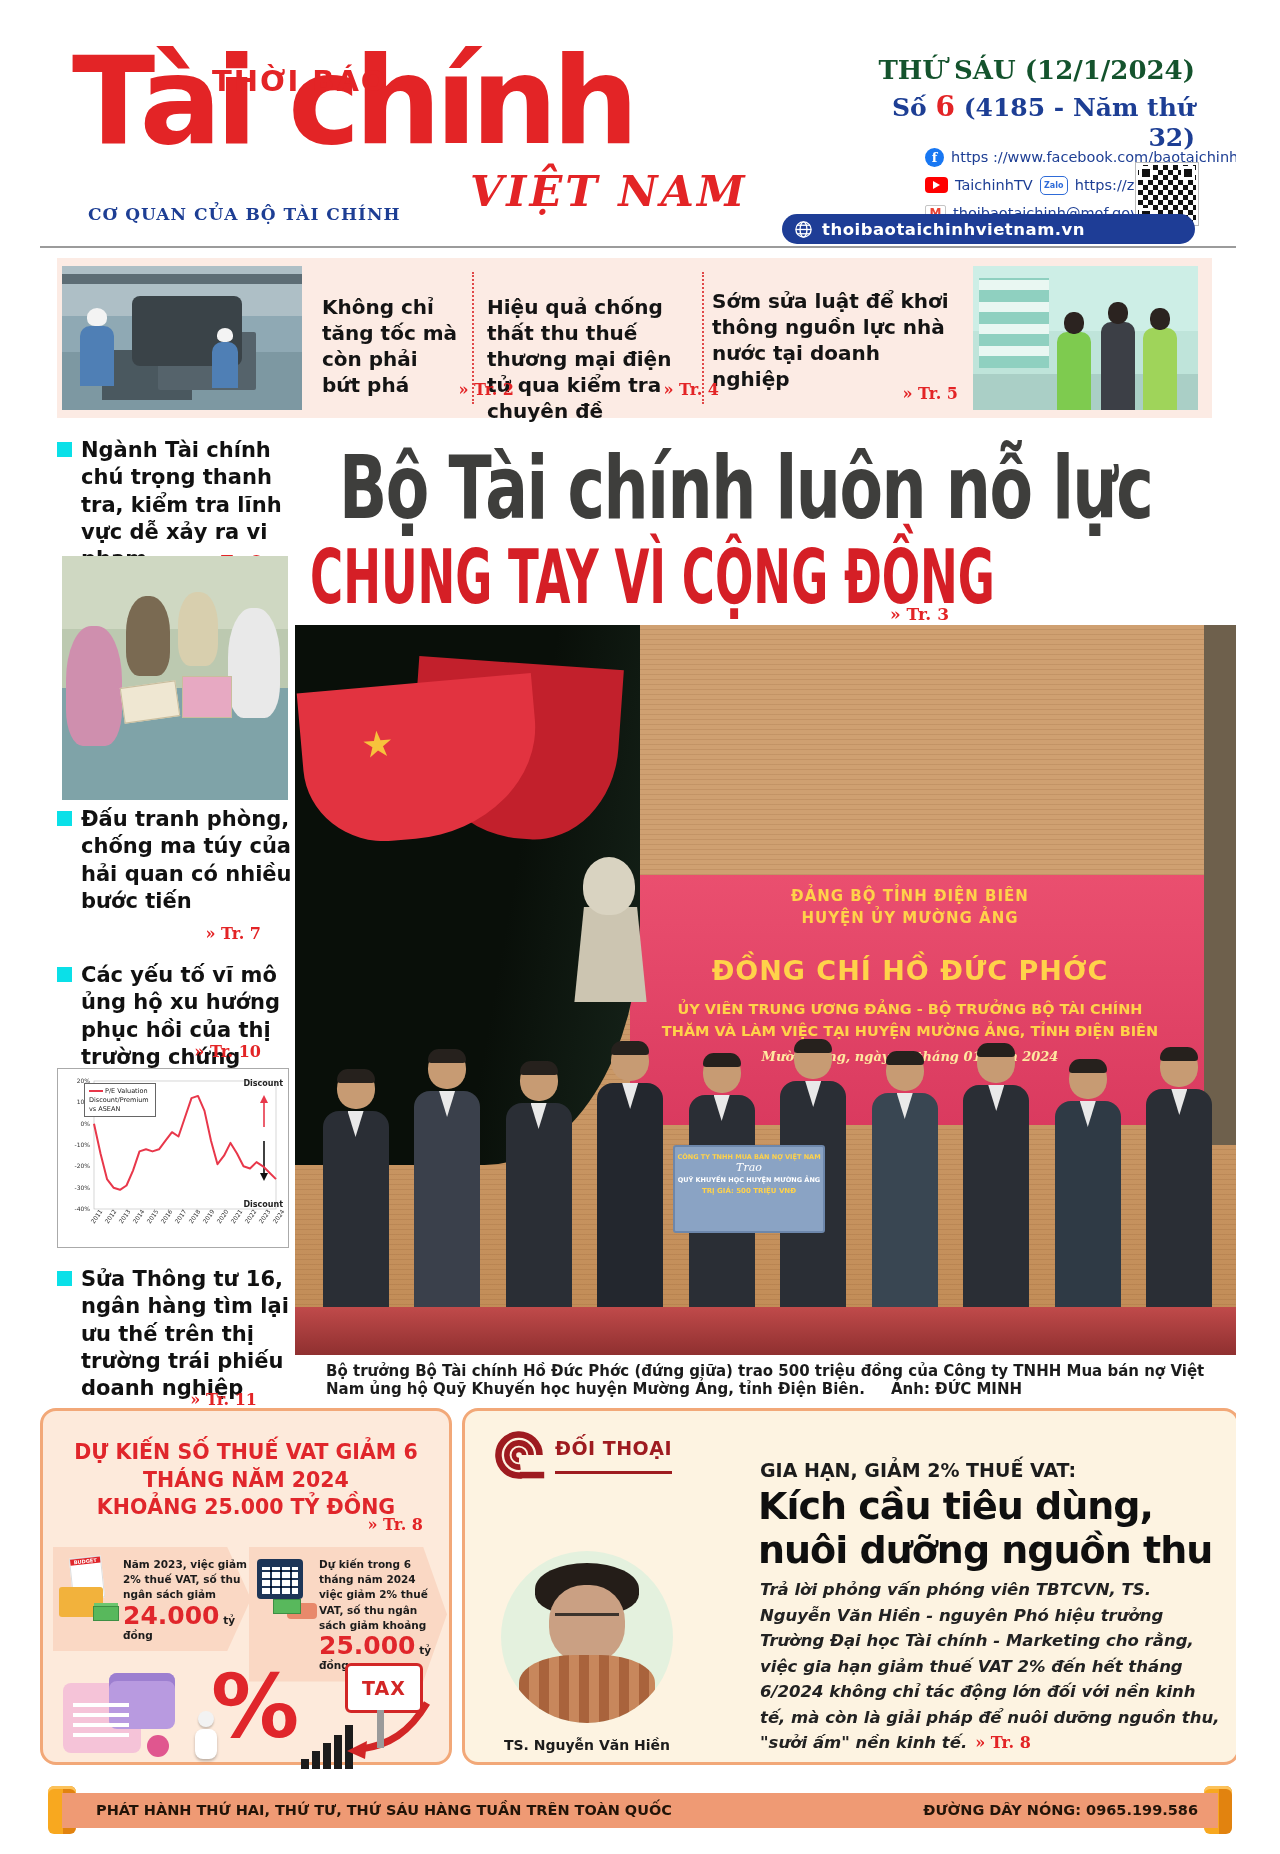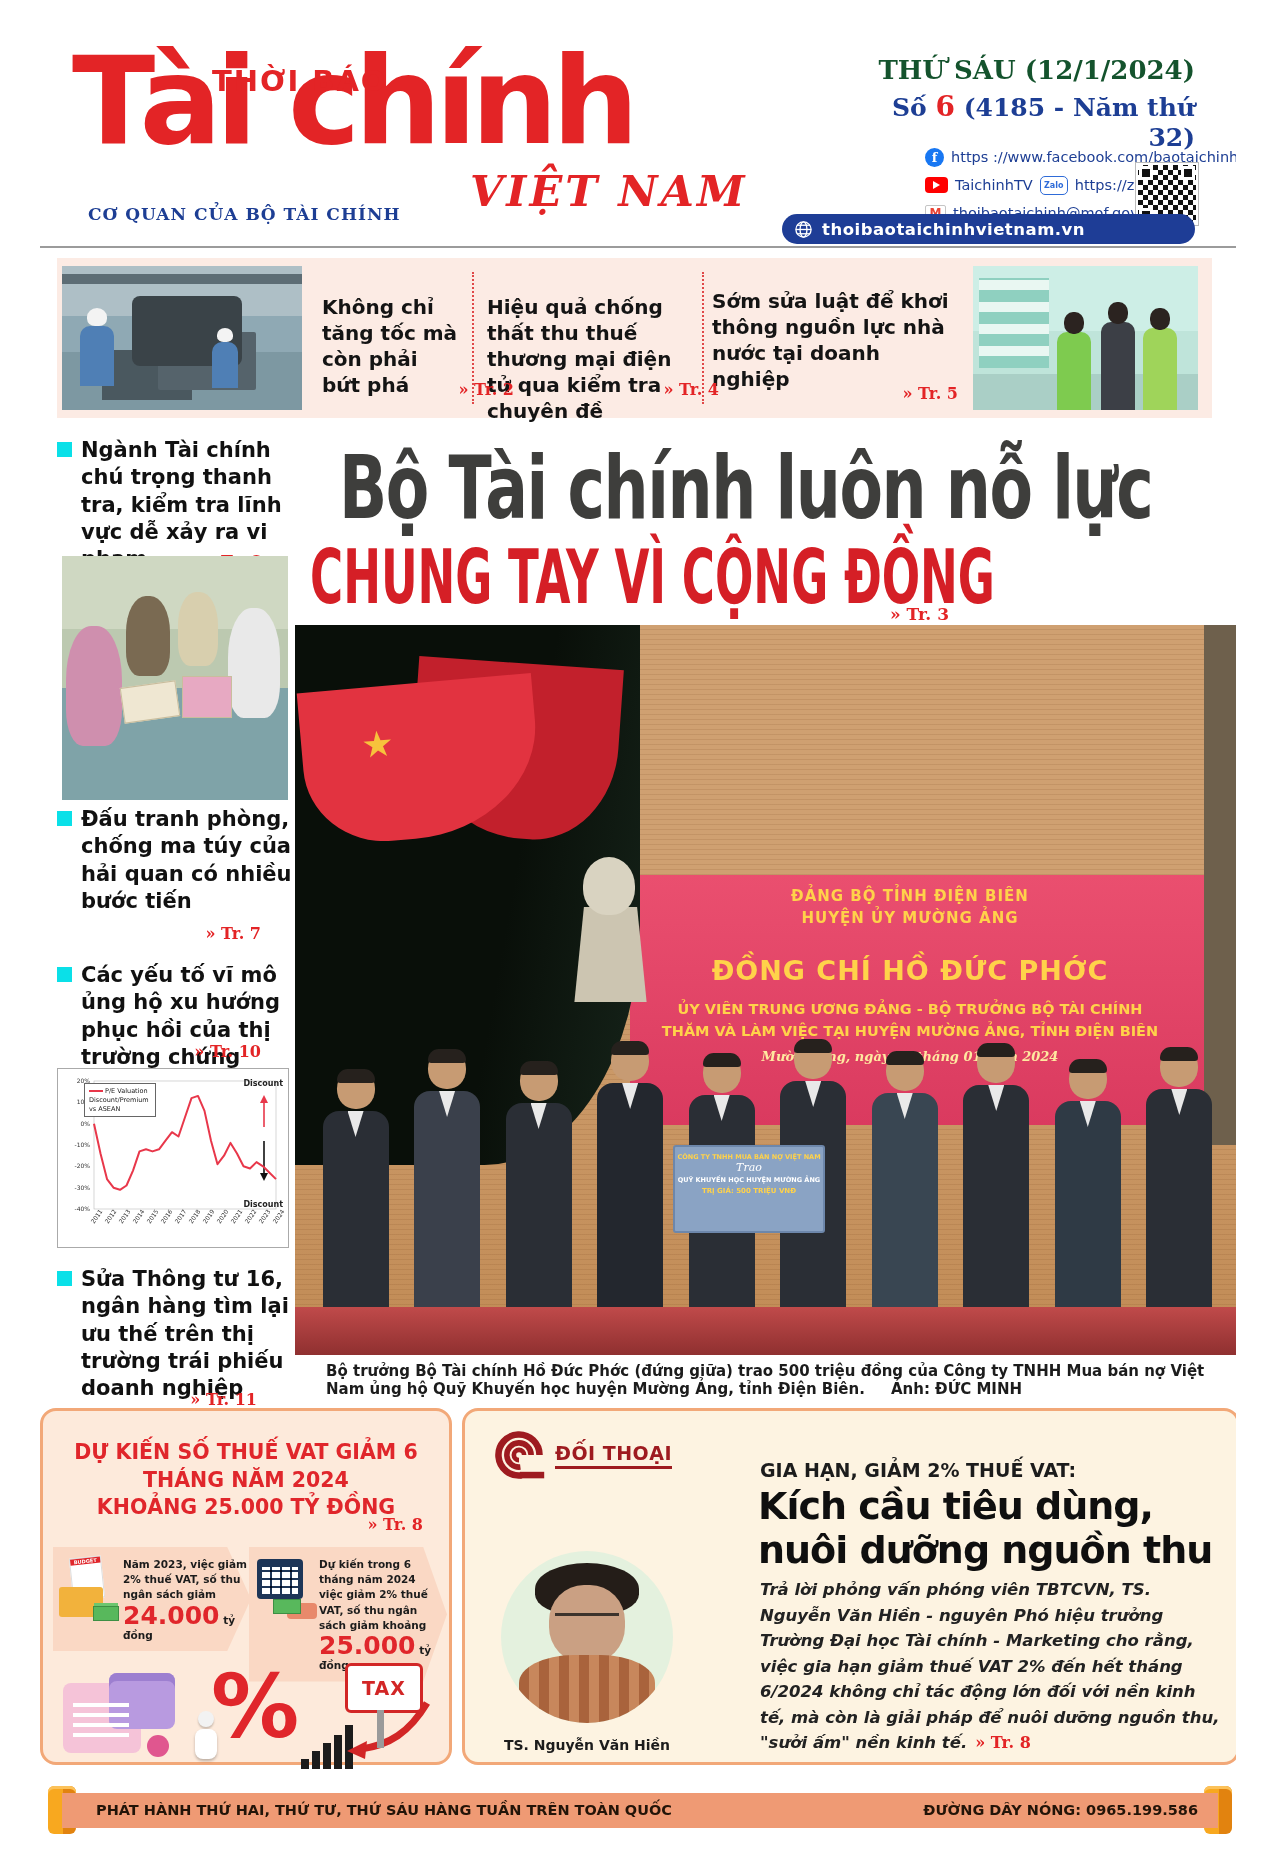--- a/index.html
+++ b/index.html
@@ -222,21 +222,21 @@
   .bars i:nth-child(1){height:10px;} .bars i:nth-child(2){height:18px;}
   .bars i:nth-child(3){height:26px;} .bars i:nth-child(4){height:34px;}
   .bars i:nth-child(5){height:44px;}
   .varrow{position:absolute;left:300px;top:288px;}
 
   
   .dlg{left:462px;top:1408px;width:778px;height:357px;background:#fdf3e1;border:3px solid var(--boxb);
        border-radius:16px;box-sizing:border-box;}
   .dlg-logo{position:absolute;left:26px;top:16px;display:flex;align-items:center;gap:8px;}
   .dlg-logo span{font-size:19px;font-weight:800;color:#9e1b20;border-bottom:3px solid #9e1b20;
-                 padding-bottom:2px;letter-spacing:.5px;}
+                 padding-bottom:12px;letter-spacing:.5px;}
   .kicker{position:absolute;left:295px;top:48px;font-size:19px;font-weight:800;color:#1c1c1c;}
   .dlg-h{position:absolute;left:293px;top:74px;width:470px;font-size:38px;line-height:1.15;
          font-weight:800;color:#0f0f0f;letter-spacing:-1px;}
   .portrait{position:absolute;left:36px;top:140px;width:172px;height:172px;border-radius:50%;
     overflow:hidden;background:#e4f1de;}
   .portrait .hair{position:absolute;left:34px;top:12px;width:104px;height:52px;background:#241d18;
     border-radius:50% 50% 40% 40%;}
   .portrait .face{position:absolute;left:48px;top:34px;width:76px;height:78px;background:#caa083;
     border-radius:46%;}
   .portrait .glasses{position:absolute;left:54px;top:62px;width:64px;height:10px;

